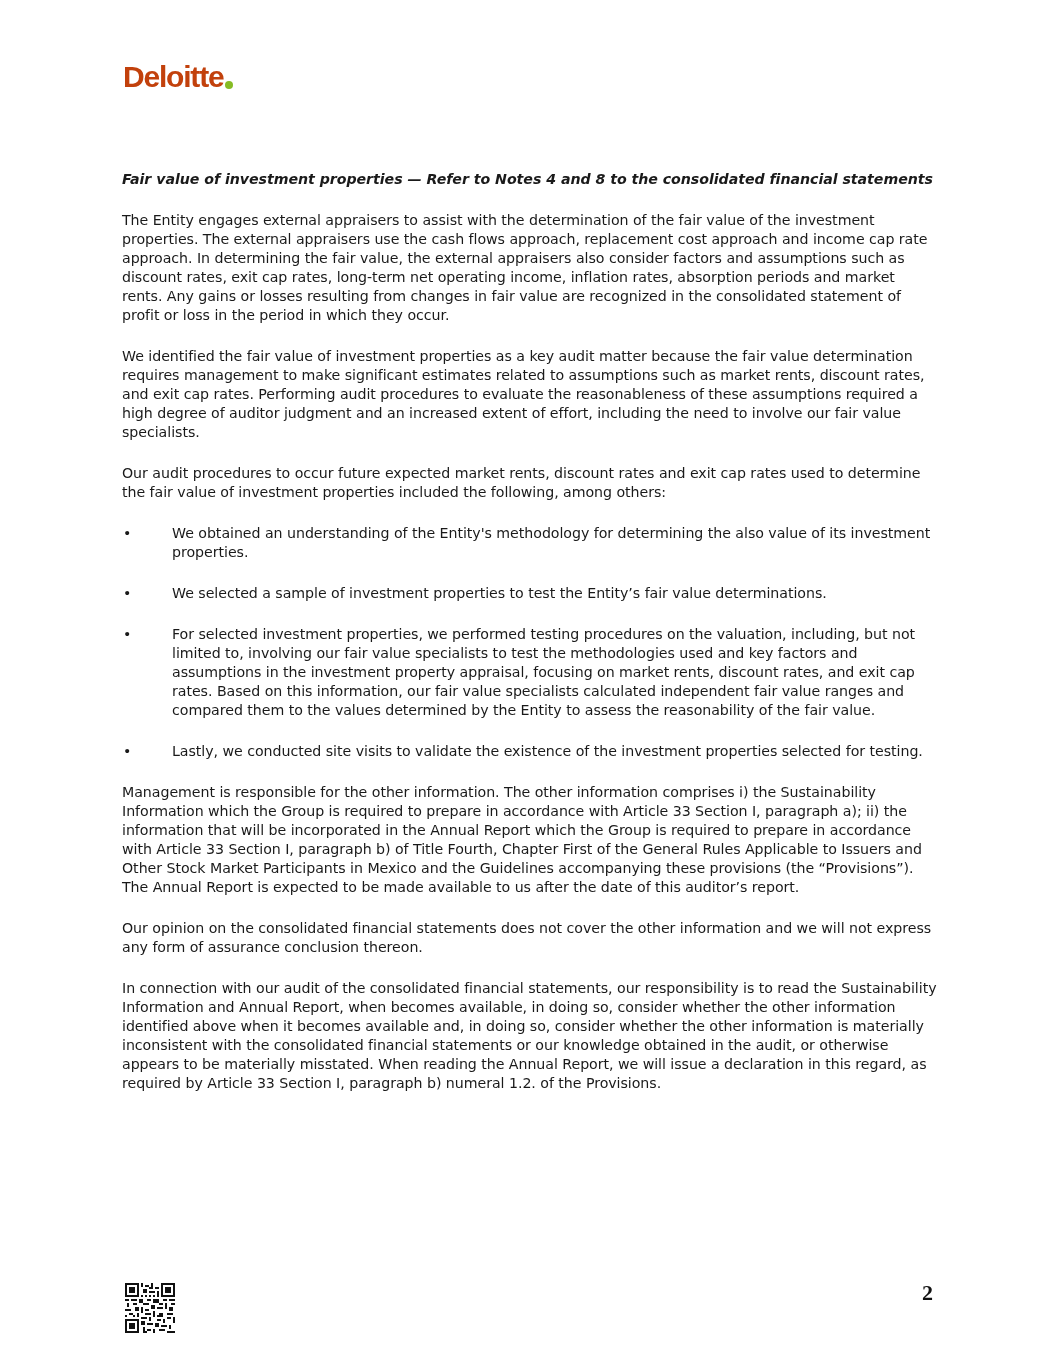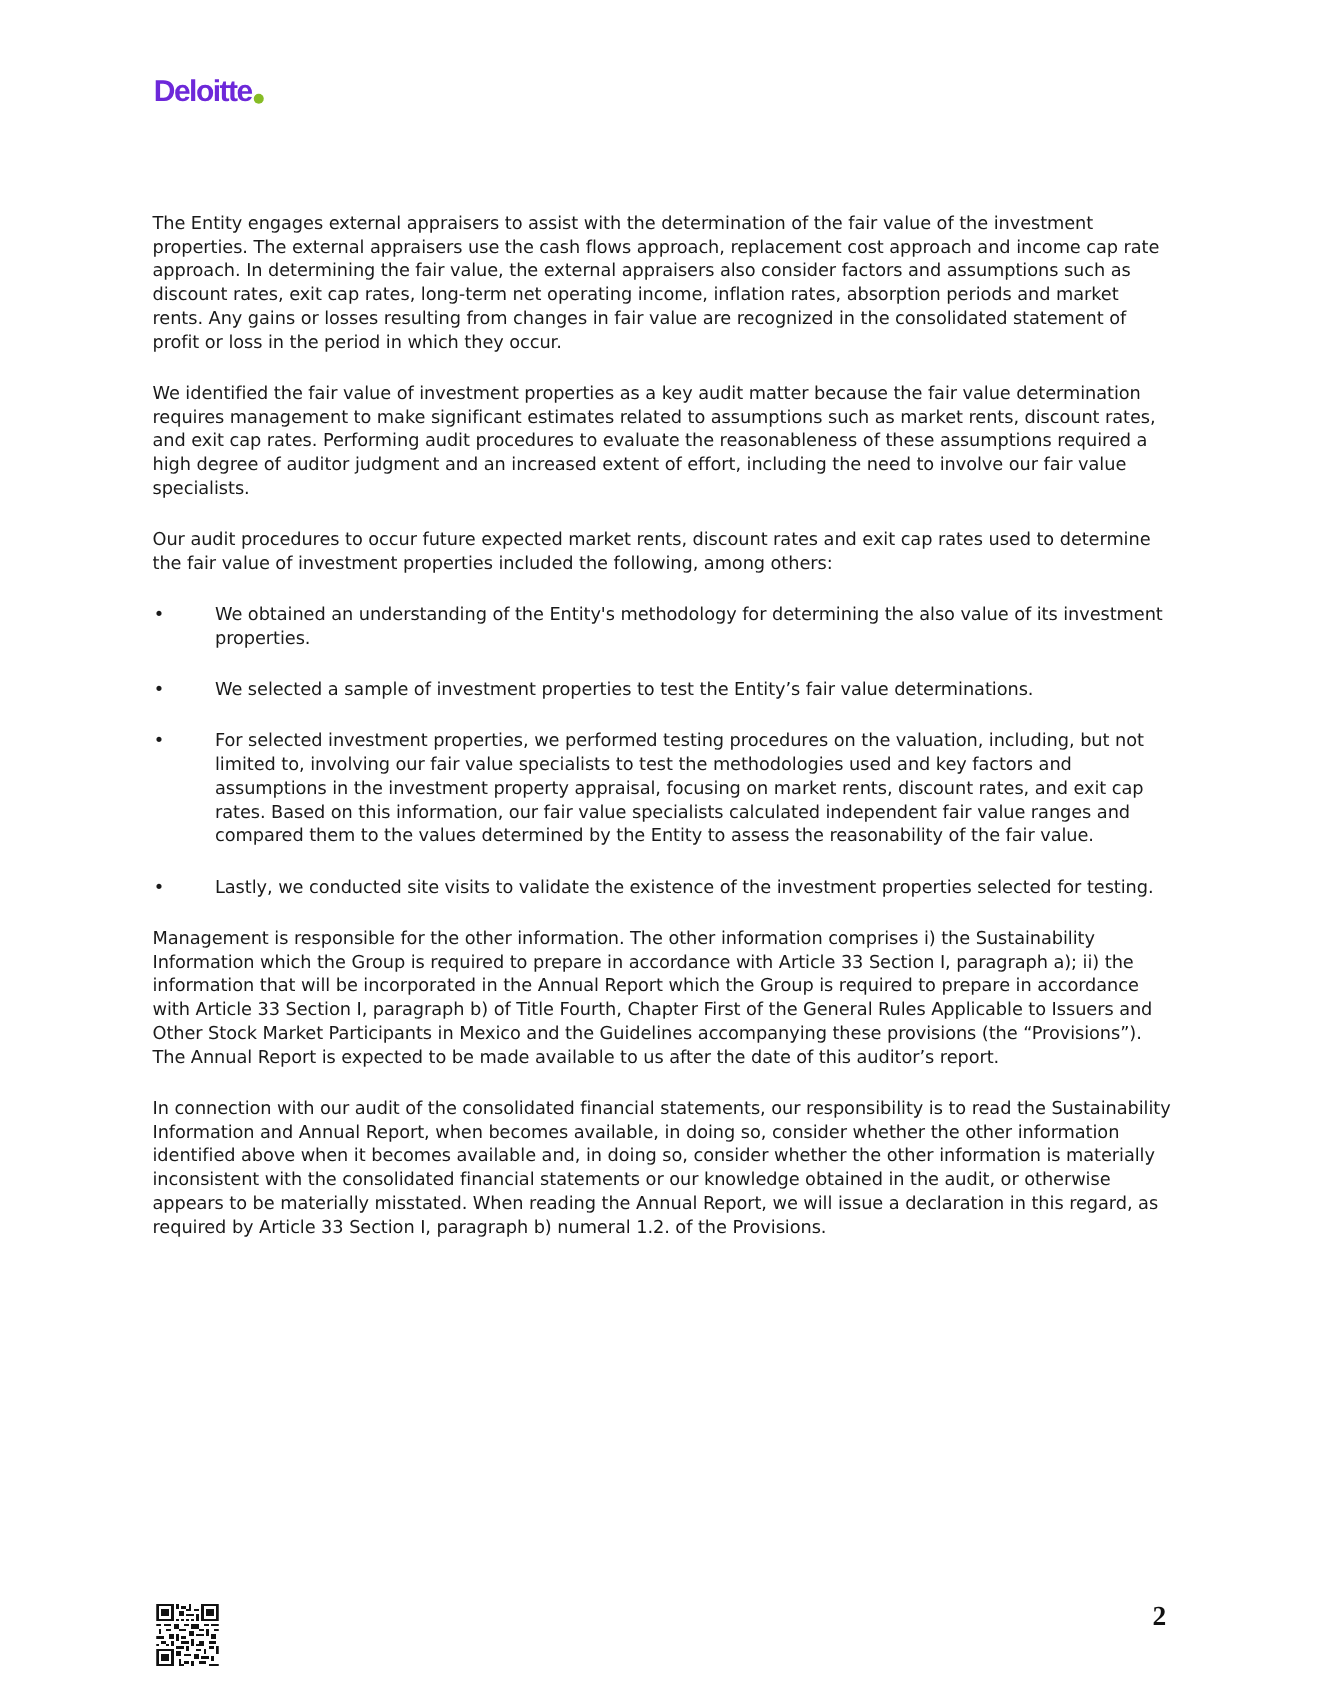--- a/index.html
+++ b/index.html
@@ -19,23 +19,23 @@
       position: absolute;
       left: 0; top: 0;
       width: 1055px; height: 1365px;
     }
     .logo {
       position: absolute;
       left: 123px;
       top: 62px;
       font-family: "Liberation Sans", sans-serif;
       font-weight: bold;
-      font-size: 24px;
+      font-size: 30px;
       letter-spacing: -1.2px;
-      color: #6d28d9;
+      color: #c2410c;
       line-height: 1;
       display: flex;
       align-items: flex-end;
     }
     .logo-dot {
       display: inline-block;
       width: 8px;
       height: 8px;
       border-radius: 50%;
       background: #86bc25;
@@ -99,20 +99,21 @@
 <body>
 
 <div class="page">
 
   <div class="logo">
     <span>Deloitte</span>
       <span class="logo-dot"></span>
   </div>
 
   <div class="content">
+    <p class="h-bold-italic">Fair value of investment properties — Refer to Notes 4 and 8 to the consolidated financial statements</p>
     <p>The Entity engages external appraisers to assist with the determination of the fair value of the investment properties. The external appraisers use the cash flows approach, replacement cost approach and income cap rate approach. In determining the fair value, the external appraisers also consider factors and assumptions such as discount rates, exit cap rates, long-term net operating income, inflation rates, absorption periods and market rents. Any gains or losses resulting from changes in fair value are recognized in the consolidated statement of profit or loss in the period in which they occur.</p>
     <p>We identified the fair value of investment properties as a key audit matter because the fair value determination requires management to make significant estimates related to assumptions such as market rents, discount rates, and exit cap rates. Performing audit procedures to evaluate the reasonableness of these assumptions required a high degree of auditor judgment and an increased extent of effort, including the need to involve our fair value specialists.</p>
     <p>Our audit procedures to occur future expected market rents, discount rates and exit cap rates used to determine the fair value of investment properties included the following, among others:</p>
 
     <ul class="bullets">
       <li>
         <span class="bullet-mark">•</span>
         <span class="bullet-text">We obtained an understanding of the Entity's methodology for determining the also value of its investment properties.</span>
       </li>
       <li>
@@ -123,20 +124,21 @@
         <span class="bullet-mark">•</span>
         <span class="bullet-text">For selected investment properties, we performed testing procedures on the valuation, including, but not limited to, involving our fair value specialists to test the methodologies used and key factors and assumptions in the investment property appraisal, focusing on market rents, discount rates, and exit cap rates. Based on this information, our fair value specialists calculated independent fair value ranges and compared them to the values determined by the Entity to assess the reasonability of the fair value.</span>
       </li>
       <li>
         <span class="bullet-mark">•</span>
         <span class="bullet-text">Lastly, we conducted site visits to validate the existence of the investment properties selected for testing.</span>
       </li>
     </ul>
 
     <p>Management is responsible for the other information. The other information comprises i) the Sustainability Information which the Group is required to prepare in accordance with Article 33 Section I, paragraph a); ii) the information that will be incorporated in the Annual Report which the Group is required to prepare in accordance with Article 33 Section I, paragraph b) of Title Fourth, Chapter First of the General Rules Applicable to Issuers and Other Stock Market Participants in Mexico and the Guidelines accompanying these provisions (the “Provisions”). The Annual Report is expected to be made available to us after the date of this auditor’s report.</p>
+    <p>Our opinion on the consolidated financial statements does not cover the other information and we will not express any form of assurance conclusion thereon.</p>
     <p>In connection with our audit of the consolidated financial statements, our responsibility is to read the Sustainability Information and Annual Report, when becomes available, in doing so, consider whether the other information identified above when it becomes available and, in doing so, consider whether the other information is materially inconsistent with the consolidated financial statements or our knowledge obtained in the audit, or otherwise appears to be materially misstated. When reading the Annual Report, we will issue a declaration in this regard, as required by Article 33 Section I, paragraph b) numeral 1.2. of the Provisions.</p>
   </div>
 
   <svg class="footer-qr" viewBox="0 0 25 25" shape-rendering="crispEdges">
     <rect x="0" y="0" width="25" height="25" fill="#fff"></rect>
     <g fill="#111">
 
       <rect x="0" y="0" width="7" height="7"></rect>
         <rect x="1" y="1" width="5" height="5" fill="#fff"></rect>
         <rect x="2" y="2" width="3" height="3"></rect>

